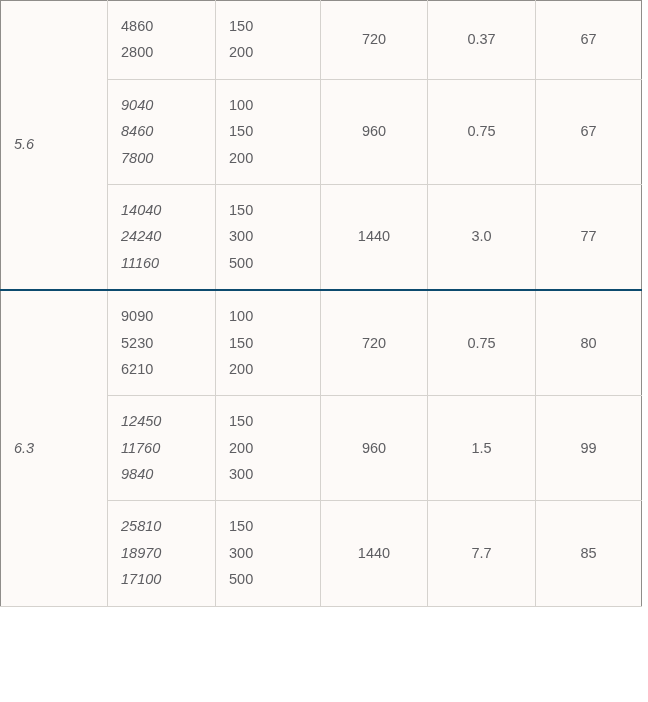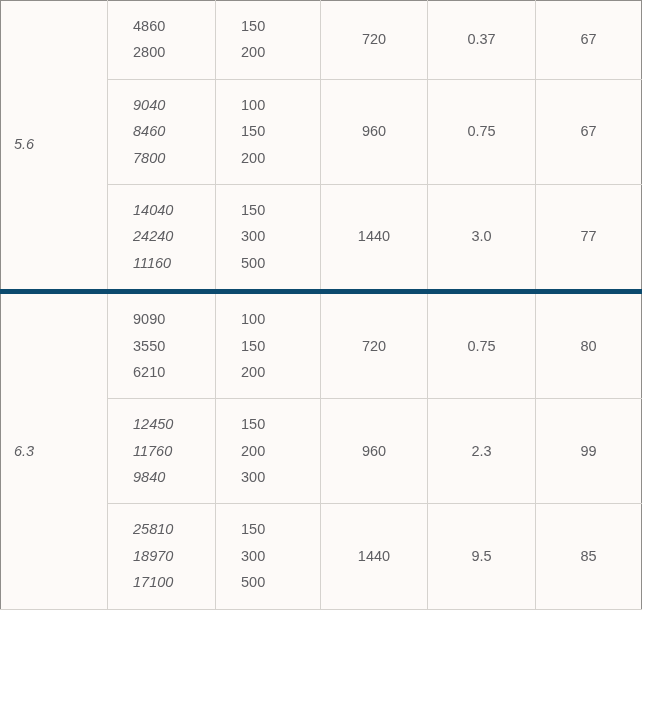--- a/index.html
+++ b/index.html
@@ -48,29 +48,29 @@
     padding-left: 13px;
   }
   td.stack-cell {
     vertical-align: middle;
     text-align: left;
     padding-top: 10px;
     padding-bottom: 10px;
   }
   td.stack-cell .v-line {
     display: block;
-    margin: 9px 12px;
+    margin: 9px 0;
   }
   td.plain-cell {
     vertical-align: middle;
     text-align: center;
   }
   
   tr.group-start > td {
-    border-top: 5px solid #0c4a6e;
+    border-top: 2px solid #0c4a6e;
   }
   table.data-table tr:first-child > td {
     border-top: 1px solid #8f8d8a;
   }
   table.data-table td:first-child {
     border-left: 1px solid #8f8d8a;
     font-style: italic;
   }
   table.data-table td:last-child {
     border-right: 1px solid #8f8d8a;
@@ -131,21 +131,21 @@
             <span class="v-line">500</span>
           </td>
           <td class="plain-cell">1440</td>
           <td class="plain-cell">3.0</td>
           <td class="plain-cell">77</td>
         </tr>
         <tr class="group-start">
           <td class="group-cell" rowspan="3">6.3</td>
           <td class="stack-cell">
             <span class="v-line">9090</span>
-            <span class="v-line">3550</span>
+            <span class="v-line">5230</span>
             <span class="v-line">6210</span>
           </td>
           <td class="stack-cell">
             <span class="v-line">100</span>
             <span class="v-line">150</span>
             <span class="v-line">200</span>
           </td>
           <td class="plain-cell">720</td>
           <td class="plain-cell">0.75</td>
           <td class="plain-cell">80</td>
@@ -155,33 +155,33 @@
             <span class="v-line">12450</span>
             <span class="v-line">11760</span>
             <span class="v-line">9840</span>
           </td>
           <td class="stack-cell">
             <span class="v-line">150</span>
             <span class="v-line">200</span>
             <span class="v-line">300</span>
           </td>
           <td class="plain-cell">960</td>
-          <td class="plain-cell">2.3</td>
+          <td class="plain-cell">1.5</td>
           <td class="plain-cell">99</td>
         </tr>
         <tr>
           <td class="stack-cell">
             <span class="v-line">25810</span>
             <span class="v-line">18970</span>
             <span class="v-line">17100</span>
           </td>
           <td class="stack-cell">
             <span class="v-line">150</span>
             <span class="v-line">300</span>
             <span class="v-line">500</span>
           </td>
           <td class="plain-cell">1440</td>
-          <td class="plain-cell">9.5</td>
+          <td class="plain-cell">7.7</td>
           <td class="plain-cell">85</td>
         </tr>
       </tbody>
   </table>
 </div>
 
 </body></html>

